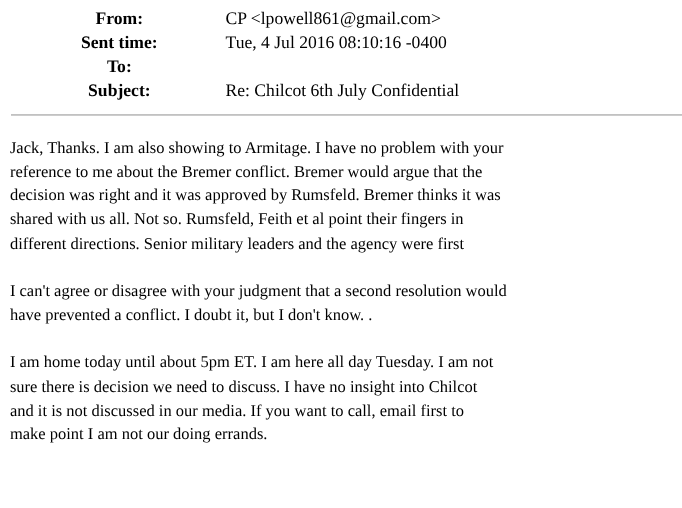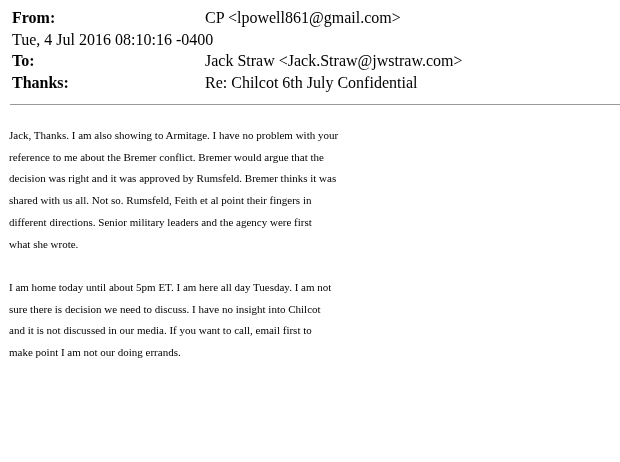--- a/index.html
+++ b/index.html
@@ -4,79 +4,82 @@
 <style>
   html, body { margin: 0; padding: 0; }
   body {
     width: 620px;
     height: 462px;
     background: #ffffff;
     color: #000000;
     font-family: "Liberation Serif", serif;
     overflow: hidden;
   }
-  .email-header { padding: 9px 0 0 12px; }
+  .email-header { padding: 9px 0 0 12px; text-align: center; }
   .field-row {
     display: flex;
     height: 21.5px;
     font-size: 16px;
   }
   .field-label {
     font-weight: bold;
     flex: 0 0 193px;
     white-space: nowrap;
   }
   .field-value { white-space: nowrap; }
   .divider {
     border: none;
     border-top: 1px solid #999999;
     margin: 9px 0 0 10px;
     height: 0;
   }
   .email-body {
     padding: 20px 8px 0 9px;
-    font-size: 11px;
+    font-size: 15px;
     line-height: 21.7px;
   }
   .paragraph { margin: 0 0 21.7px 0; }
   .line { white-space: nowrap; }
 </style>
 </head>
 <body>
 
 <div class="email">
 
   <div class="email-header">
     <div class="field-row">
       <span class="field-label">From:</span>
       <span class="field-value">CP &lt;lpowell861@gmail.com&gt;</span>
     </div>
     <div class="field-row">
+      <span class="field-label">Sent time:</span>
       <span class="field-value">Tue, 4 Jul 2016 08:10:16 -0400</span>
     </div>
     <div class="field-row">
       <span class="field-label">To:</span>
-      <span class="field-value">Jack Straw &lt;Jack.Straw@jwstraw.com&gt;</span>
     </div>
     <div class="field-row">
-      <span class="field-label">Thanks:</span>
+      <span class="field-label">Subject:</span>
       <span class="field-value">Re: Chilcot 6th July Confidential</span>
     </div>
   </div>
 
   <hr class="divider">
 
   <div class="email-body">
     <div class="paragraph">
       <div class="line">Jack, Thanks. I am also showing to Armitage. I have no problem with your</div>
       <div class="line">reference to me about the Bremer conflict. Bremer would argue that the</div>
       <div class="line">decision was right and it was approved by Rumsfeld. Bremer thinks it was</div>
       <div class="line">shared with us all. Not so. Rumsfeld, Feith et al point their fingers in</div>
       <div class="line">different directions. Senior military leaders and the agency were first</div>
-      <div class="line">what she wrote.</div>
+    </div>
+    <div class="paragraph">
+      <div class="line">I can't agree or disagree with your judgment that a second resolution would</div>
+      <div class="line">have prevented a conflict. I doubt it, but I don't know. .</div>
     </div>
     <div class="paragraph">
       <div class="line">I am home today until about 5pm ET. I am here all day Tuesday. I am not</div>
       <div class="line">sure there is decision we need to discuss. I have no insight into Chilcot</div>
       <div class="line">and it is not discussed in our media. If you want to call, email first to</div>
       <div class="line">make point I am not our doing errands.</div>
     </div>
   </div>
 
 </div>

